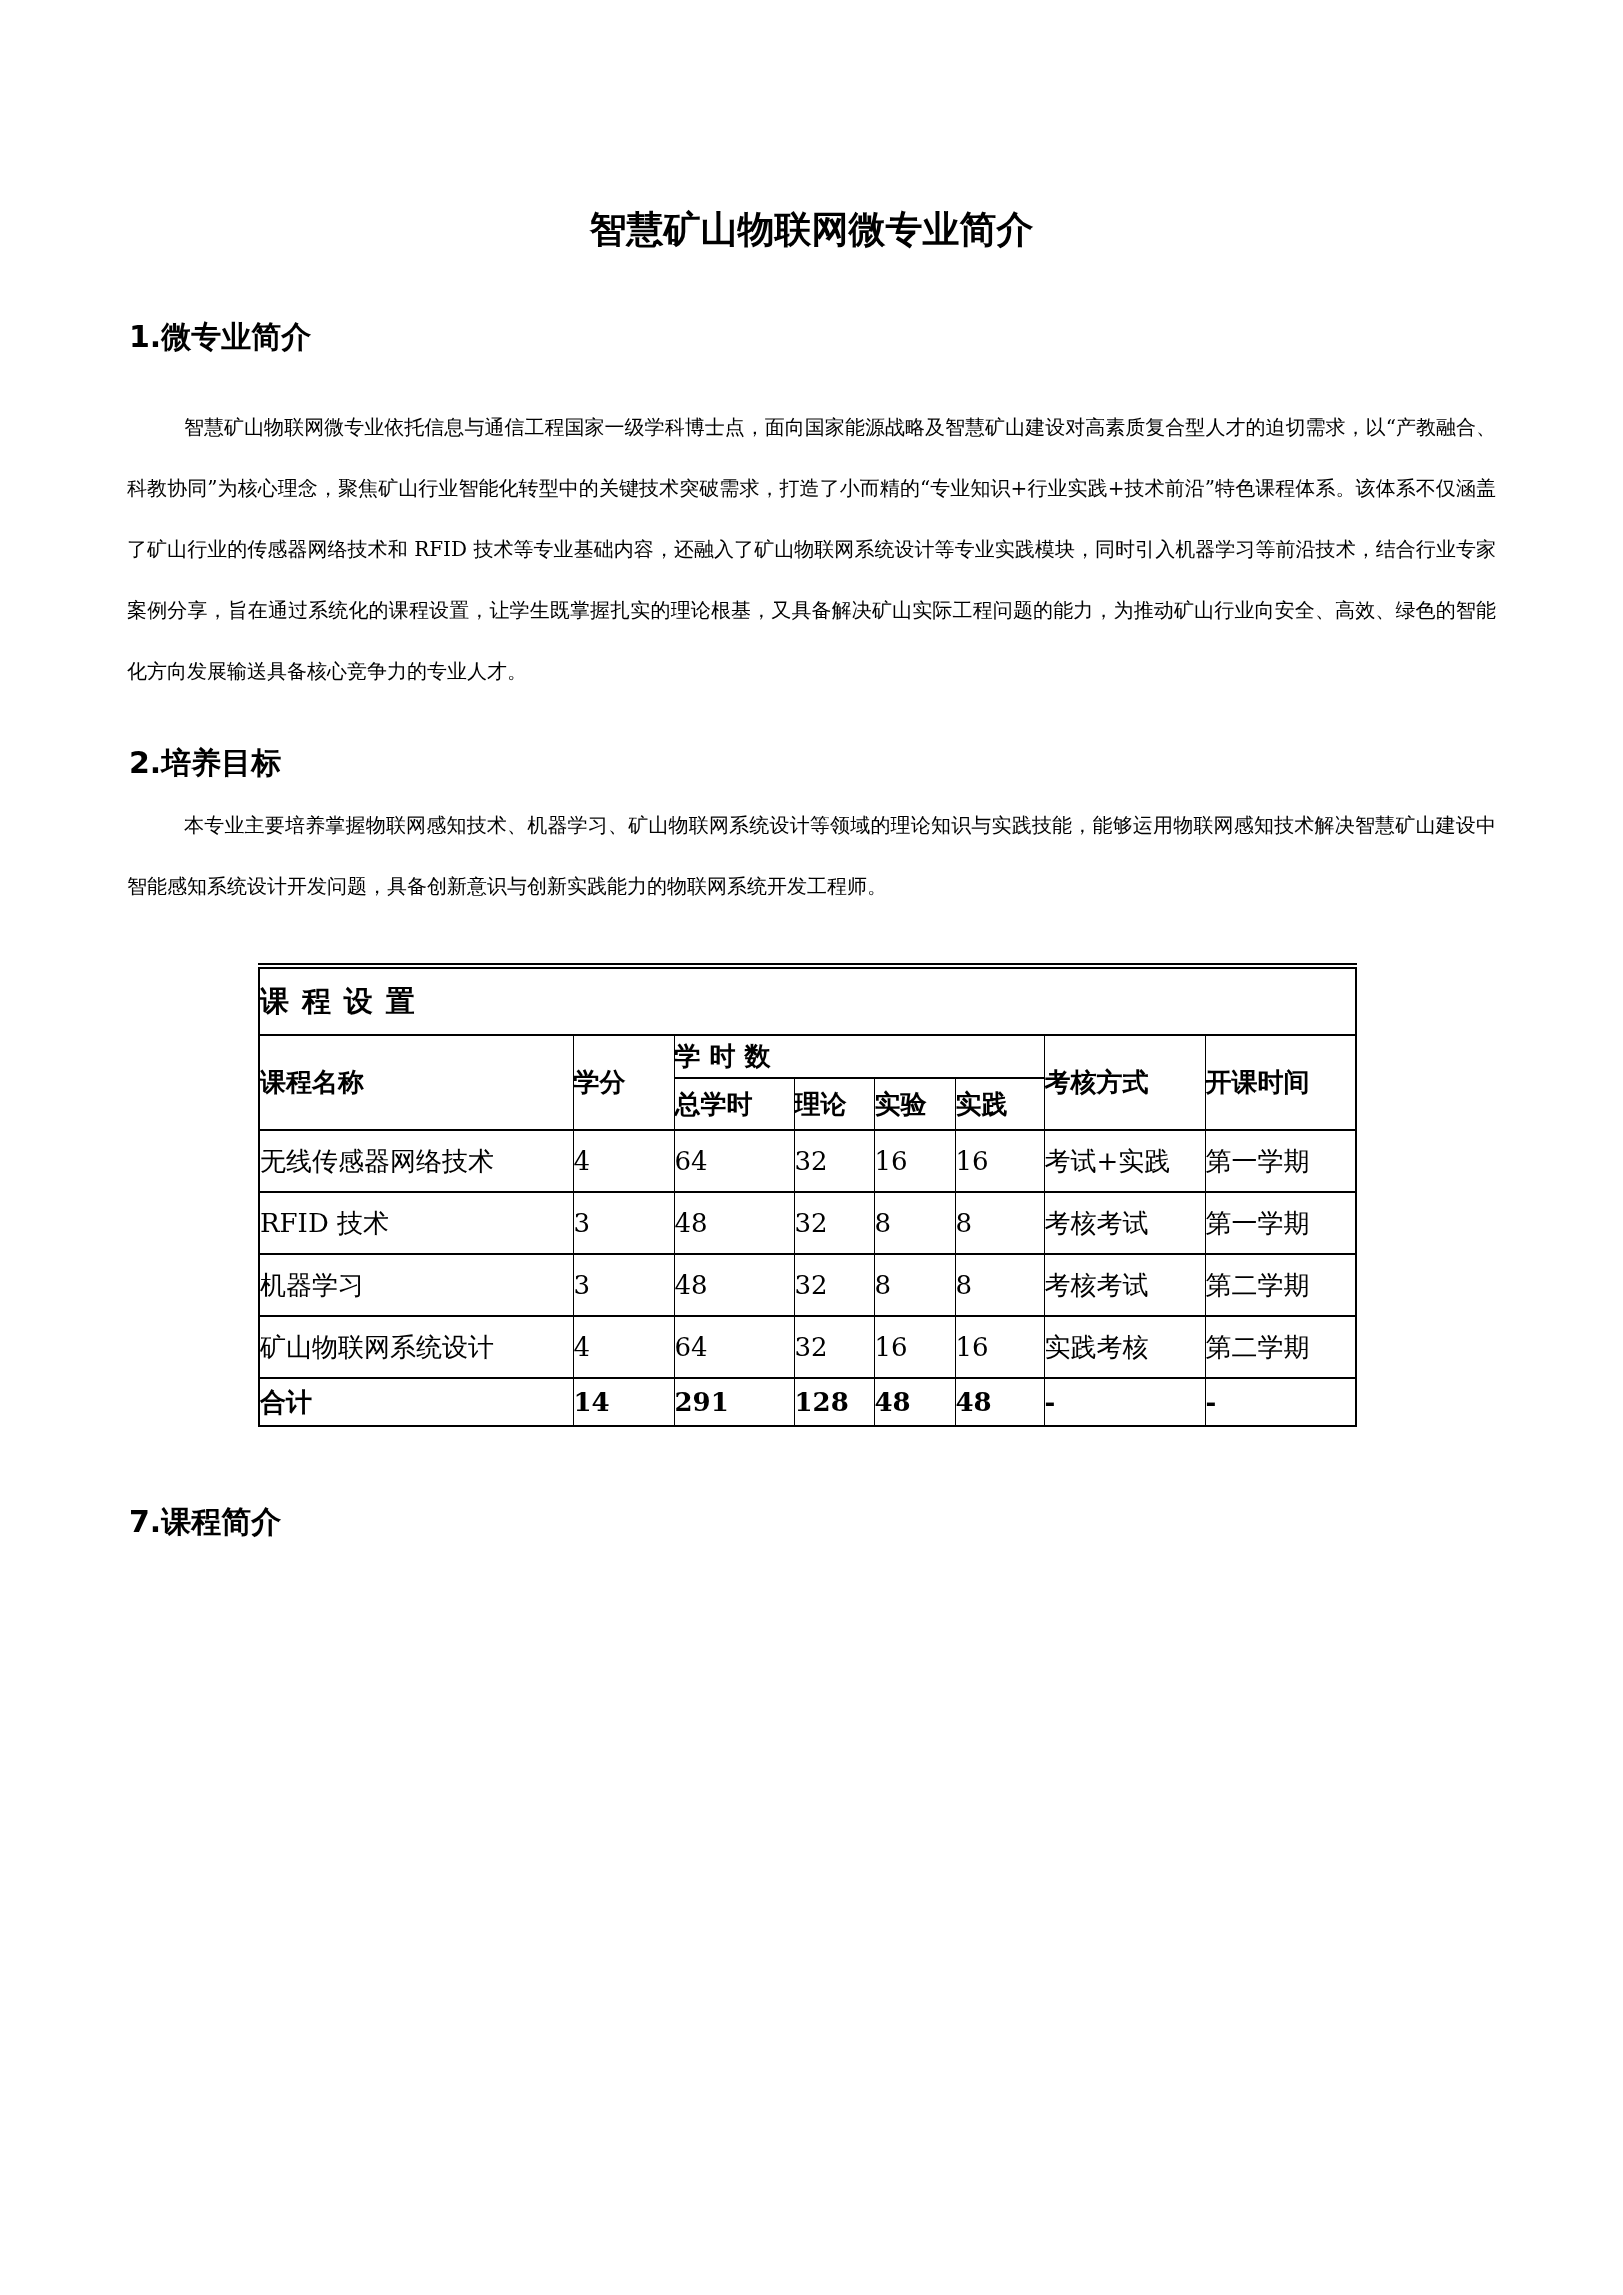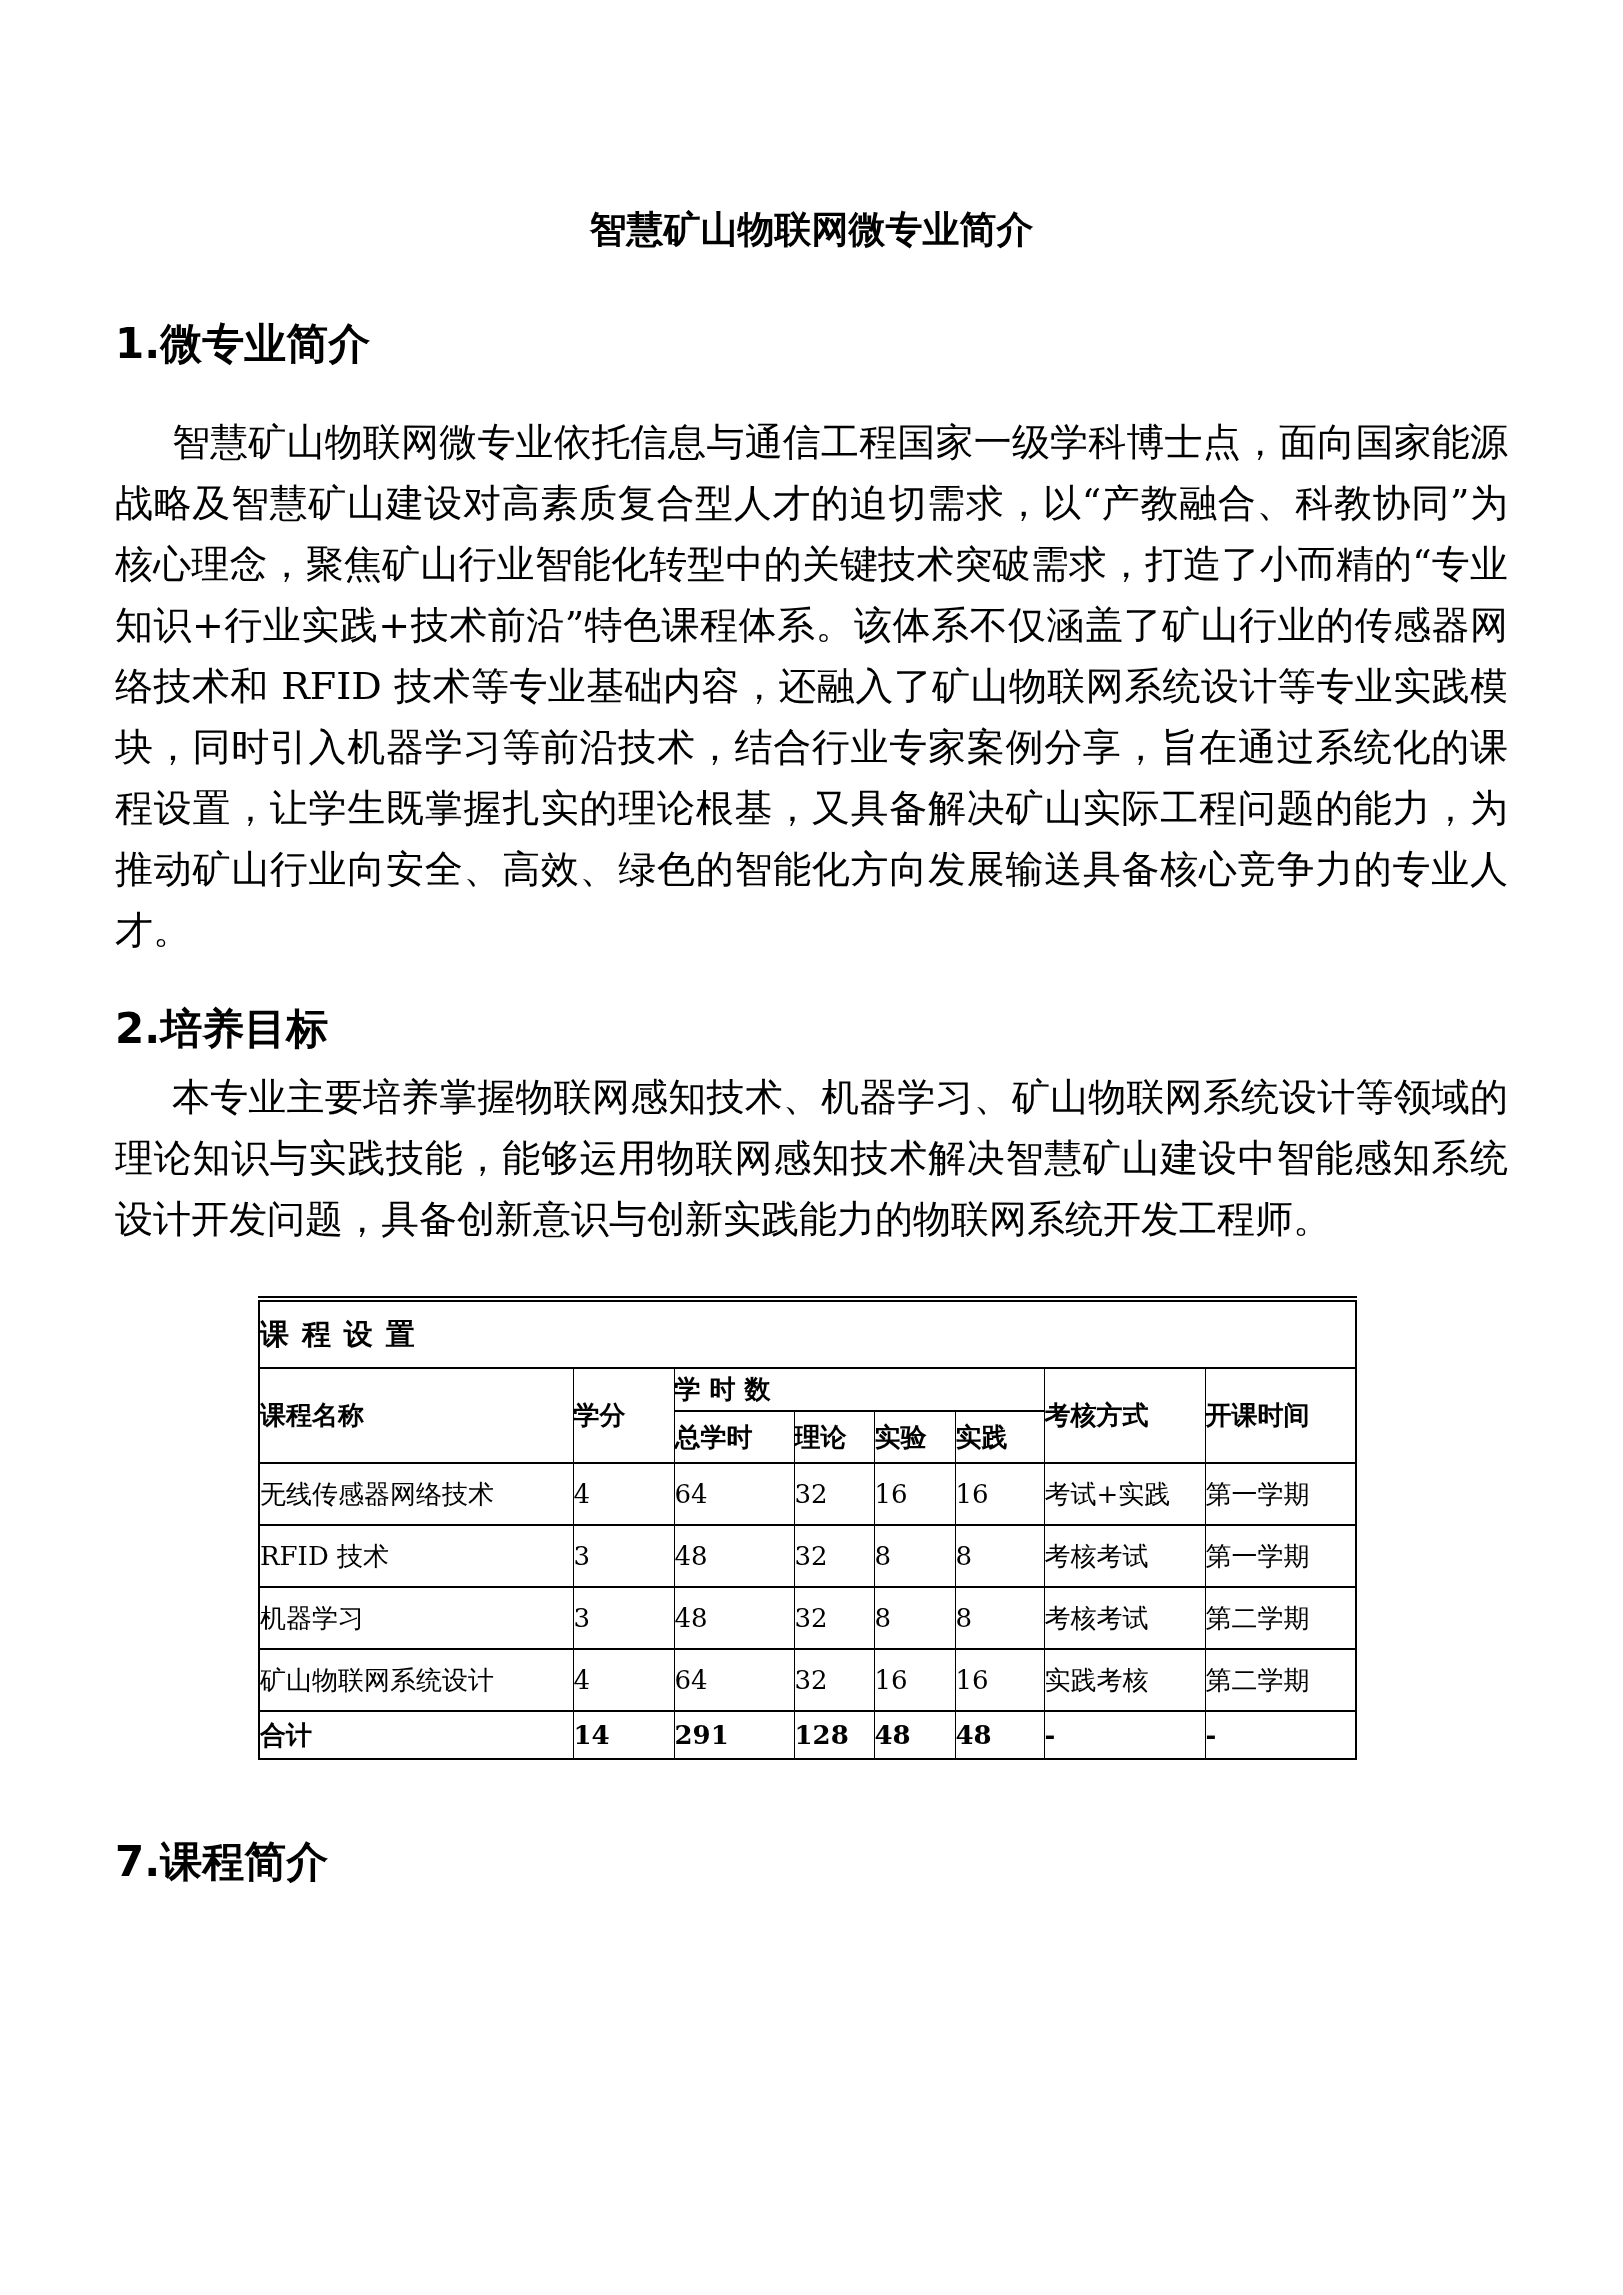--- a/index.html
+++ b/index.html
@@ -24,34 +24,34 @@
   .doc-title {
     margin: 0;
     padding-top: 205px;
     font-size: 37px;
     font-weight: bold;
     line-height: 1.3;
     text-align: center;
     font-family: "DejaVu Serif", "Liberation Serif", serif;
   }
   .sec-heading {
-    margin: 0;
+    margin: 14px;
     font-family: "DejaVu Sans", "Liberation Sans", sans-serif;
-    font-size: 42px;
+    font-size: 30px;
     font-weight: bold;
     line-height: 1.25;
     text-align: left;
   }
   #heading-1 { margin-top: 65px; }
   #heading-2 { margin-top: 42px; }
   #heading-3 { margin-top: 53px; }
   #heading-4 { margin-top: 76px; }
   .para {
-    margin: 0;
-    font-size: 38px;
+    margin: 12px;
+    font-size: 20px;
     line-height: 61px;
     text-align: justify;
     text-justify: inter-ideograph;
     text-indent: 57px;
     word-break: break-all;
   }
   #para-1 { margin-top: 41px; }
   #para-2 { margin-top: 12.3px; }
   #para-3 { margin-top: 49px; line-height: 66px; }
 

